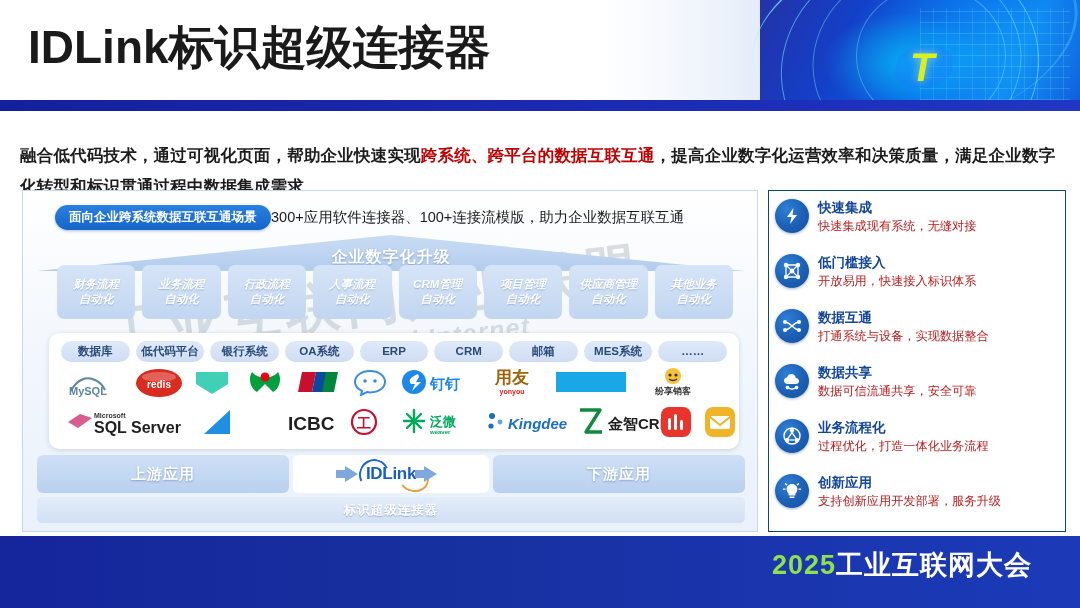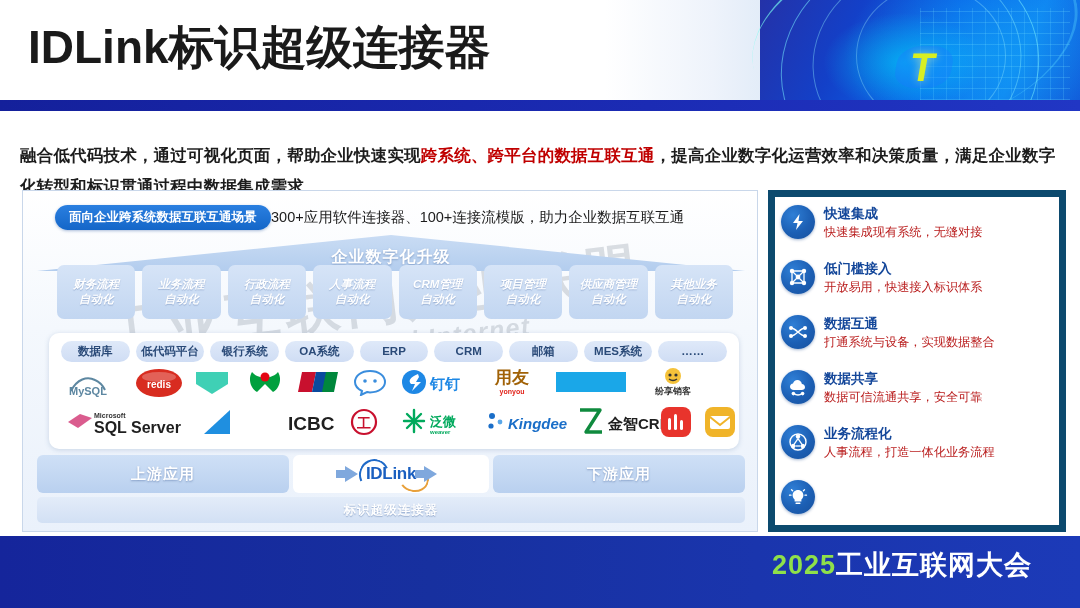--- a/index.html
+++ b/index.html
@@ -216,21 +216,21 @@
     border-radius: 5px;
     background: linear-gradient(180deg, #e3ecf9 0%, #d2e0f4 100%);
     display: flex; align-items: center; justify-content: center;
     font-size: 12.5px; font-weight: bold; color: #ffffff;
     text-shadow: 0 1px 1px rgba(90,120,170,.5); letter-spacing: 1px;
   }
 
   
   .features {
     position: absolute; left: 768px; top: 190px; width: 298px; height: 342px;
-    background: #ffffff; border: 7px solid #0c4a6e;
+    background: #ffffff; border: 1px solid #0c4a6e;
     padding: 6px 8px 6px 6px; overflow: hidden;
   }
   .feature {
     display: flex; align-items: flex-start; gap: 9px; height: 55px;
     padding-top: 2px;
   }
   .f-icon {
     flex: 0 0 34px; width: 34px; height: 34px; border-radius: 50%;
     background: radial-gradient(circle at 35% 30%, #2f7fd6 0%, #1c5fb4 55%, #17509d 100%);
     display: flex; align-items: center; justify-content: center;
@@ -577,37 +577,41 @@
           </g>
           <g stroke="#fff" stroke-width="1.3">
             <path d="M11 7.7 L7.2 13.2"></path>
             <path d="M11 7.7 L14.8 13.2"></path>
             <path d="M8.4 15 L13.6 15"></path>
           </g>
         </svg>
     </div>
     <div class="f-text">
       <div class="f-title">业务流程化</div>
-      <div class="f-desc">人事流程，打造一体化业务流程</div>
+      <div class="f-desc">过程优化，打造一体化业务流程</div>
     </div>
   </div>
 
   <div class="feature">
     <div class="f-icon">
       <svg width="22" height="22" viewBox="0 0 22 22">
           <path d="M11 4 C7.9 4,5.6 6.3,5.6 9.2 C5.6 11.1,6.6 12.4,7.6 13.4 L7.6 15.4 H14.4 L14.4 13.4 C15.4 12.4,16.4 11.1,16.4 9.2 C16.4 6.3,14.1 4,11 4 Z" fill="#fff"></path>
           <rect x="8.4" y="16.4" width="5.2" height="1.6" rx=".8" fill="#fff"></rect>
           <g stroke="#fff" stroke-width="1.3" stroke-linecap="round">
             <line x1="2.5" y1="9.2" x2="4" y2="9.2"></line>
             <line x1="18" y1="9.2" x2="19.5" y2="9.2"></line>
             <line x1="4.5" y1="3.8" x2="5.6" y2="4.8"></line>
             <line x1="17.5" y1="3.8" x2="16.4" y2="4.8"></line>
           </g>
         </svg>
     </div>
+    <div class="f-text">
+      <div class="f-title">创新应用</div>
+      <div class="f-desc">支持创新应用开发部署，服务升级</div>
+    </div>
   </div>
 
 </div>
 
 <div class="footer">
   <div class="footer-logo">
     <div class="fl-main">
       <span class="fl-year">2025</span><span class="fl-cn">工业互联网大会</span>
     </div>
   </div>

